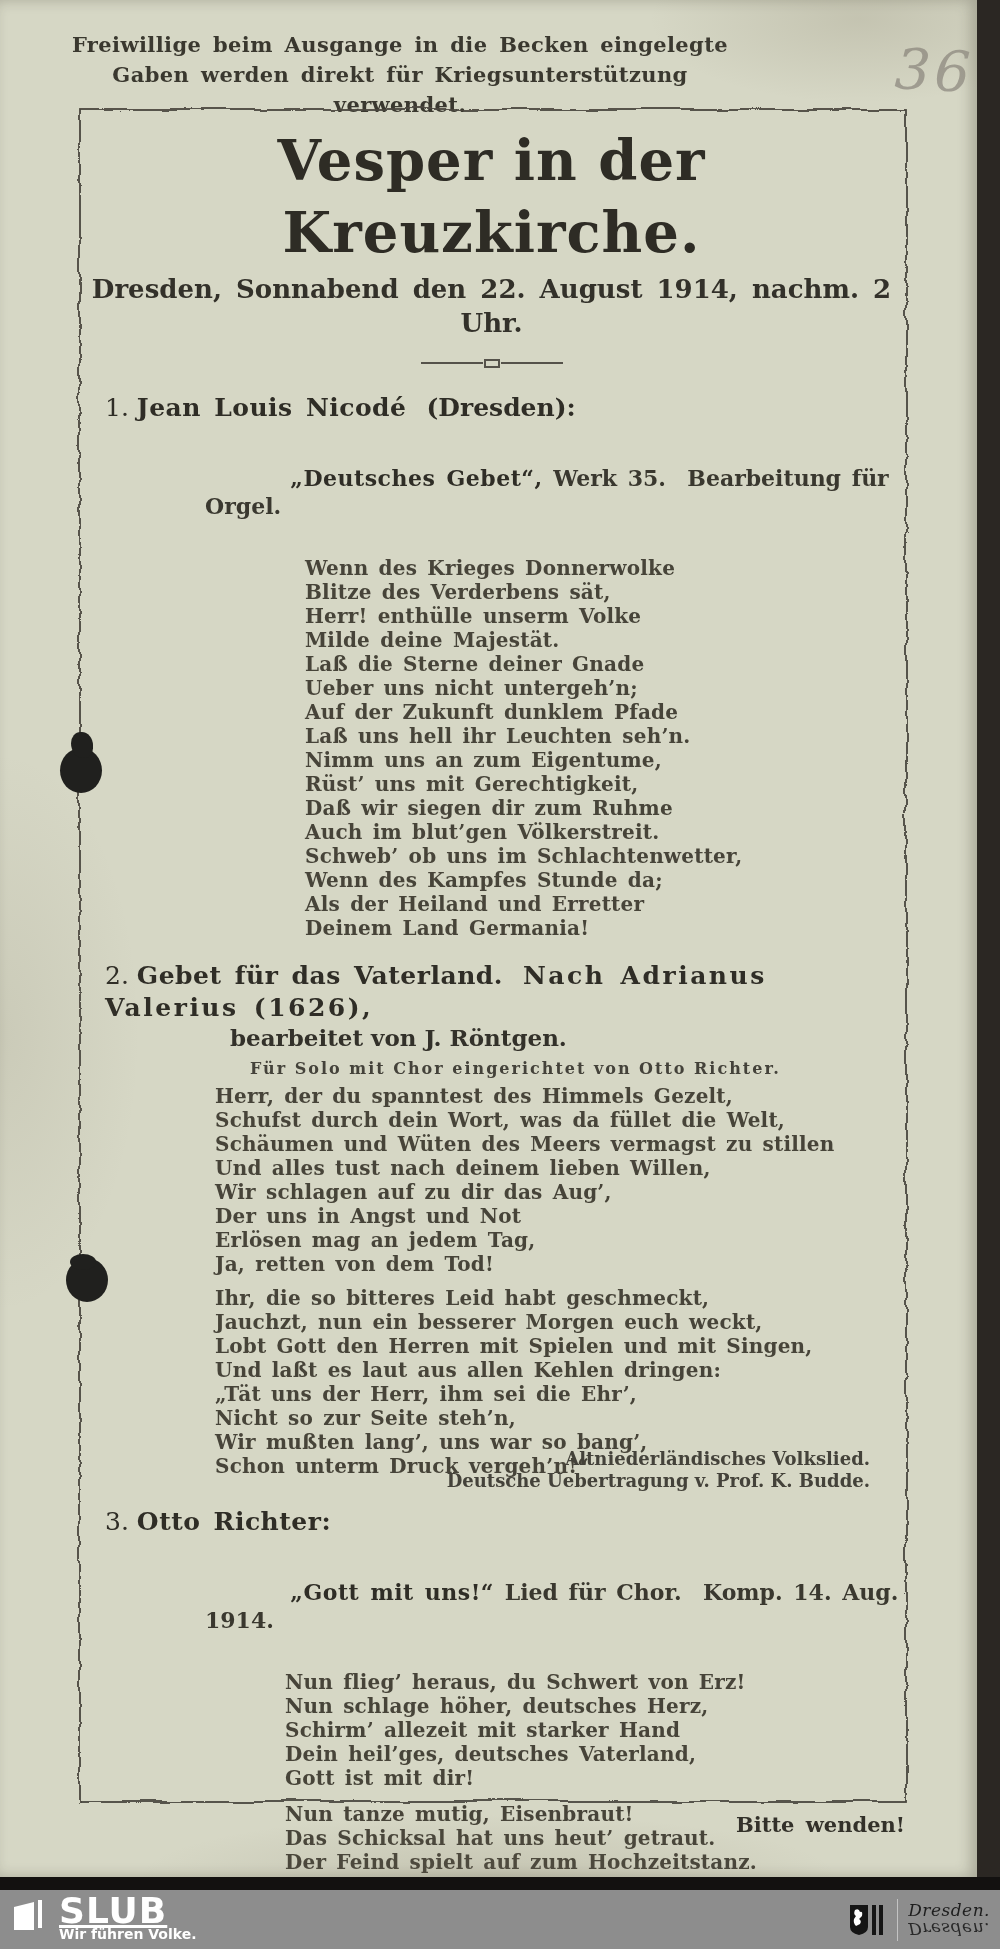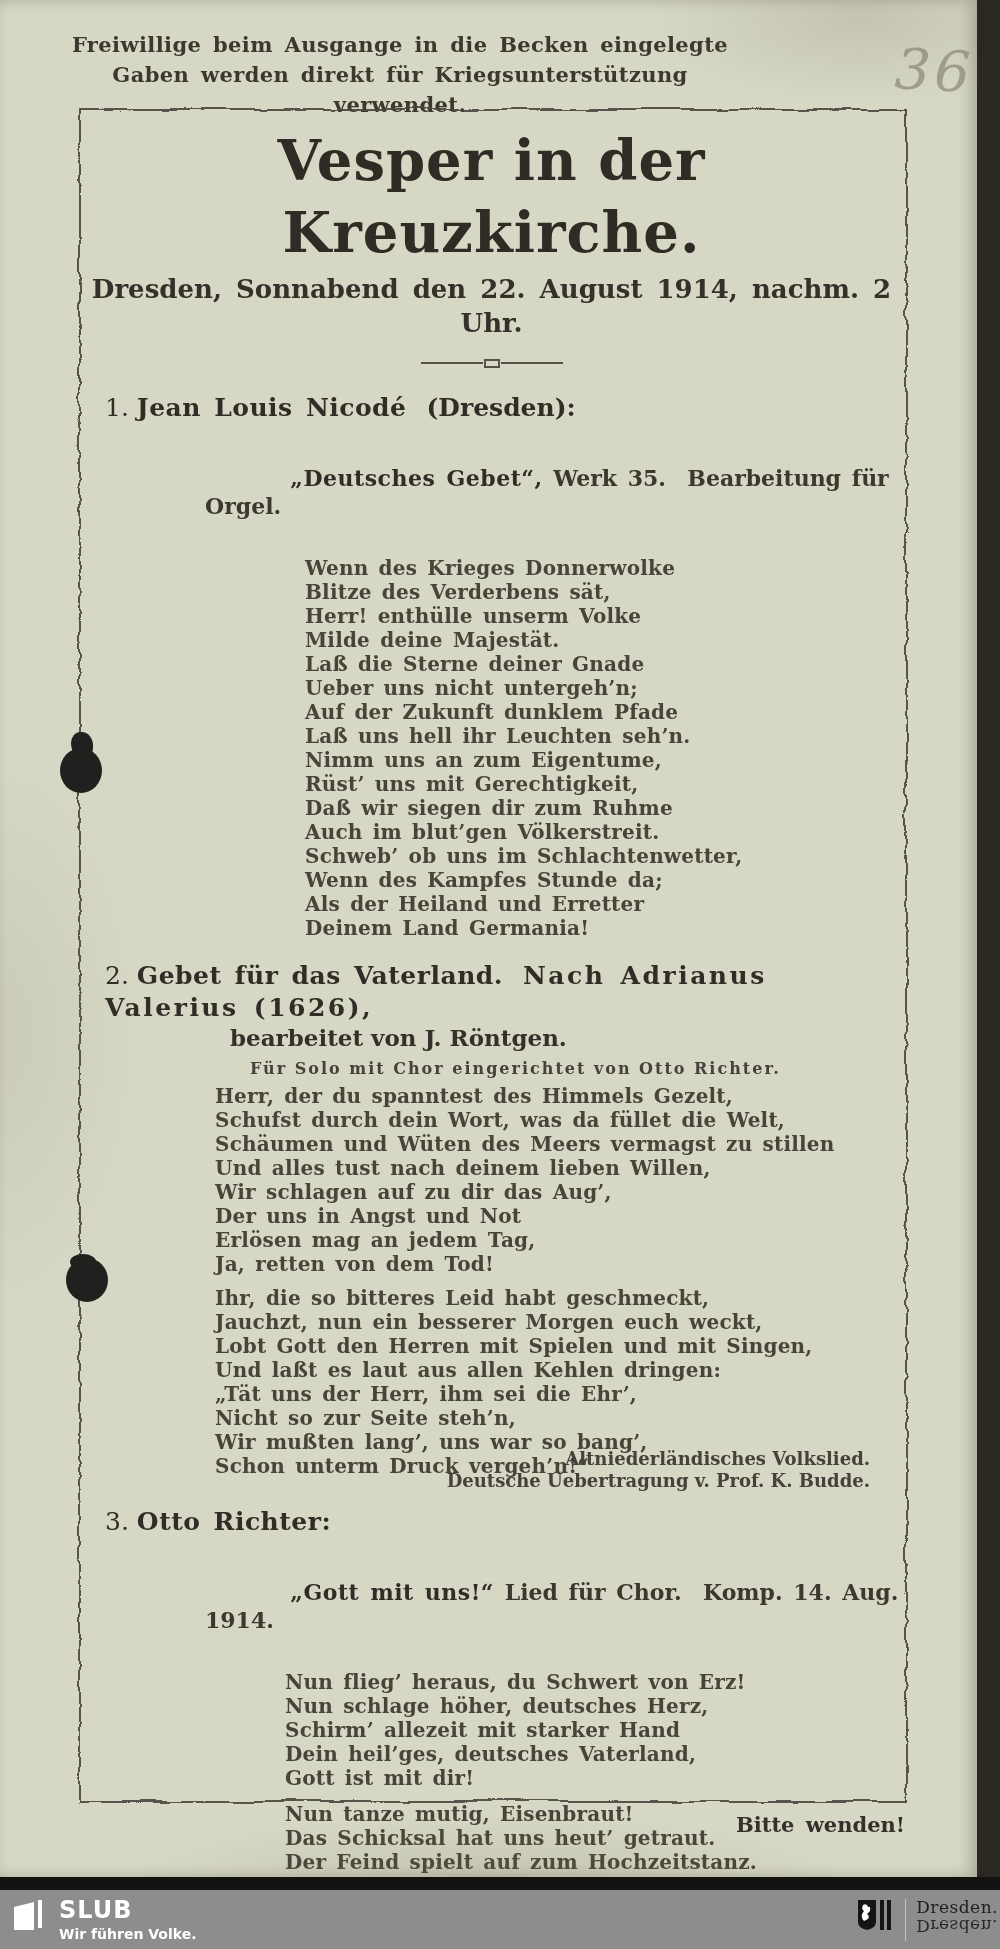--- a/index.html
+++ b/index.html
@@ -95,23 +95,23 @@
   
   .bottom-strip { position:absolute; left:0; top:1877px; width:1000px; height:13px; background:#131110; }
   .footer-bar {
     position:absolute; left:0; top:1890px; width:1000px; height:59px;
     background:#8d8d8d; font-family:"DejaVu Sans", sans-serif;
     display:flex; align-items:center;
   }
   .slub-group { display:flex; align-items:flex-start; margin-left:13px; }
   .slub-icon { margin-top:2px; }
   .slub-textcol { margin-left:14px; }
-  .slub-name { color:#ffffff; font-weight:bold; font-size:24px; line-height:27px; letter-spacing:1px; }
+  .slub-name { color:#ffffff; font-weight:bold; font-size:36px; line-height:27px; letter-spacing:1px;text-decoration:underline; }
   .slub-tagline { color:#ffffff; font-weight:bold; font-size:14px; line-height:16px; margin-top:2px; }
-  .dresden-group { margin-left:auto; margin-right:2px; display:flex; align-items:flex-start; }
+  .dresden-group { margin-left:auto; margin-right:10px; display:flex; align-items:center;font-style:italic; }
   .coat-of-arms { display:block; }
   .footer-divider { width:1px; height:42px; background:#c3c3c3; margin:0 10px 0 14px; }
   .city-block { display:flex; flex-direction:column; font-family:"DejaVu Serif", serif; }
   .city-name { color:#1e1e1e; font-size:17px; line-height:17px; letter-spacing:.5px; }
   .city-name-reflect { transform:scaleY(-1); opacity:.9; margin-top:1px; }
 </style>
 </head>
 <body>
 
 <div class="stage">

